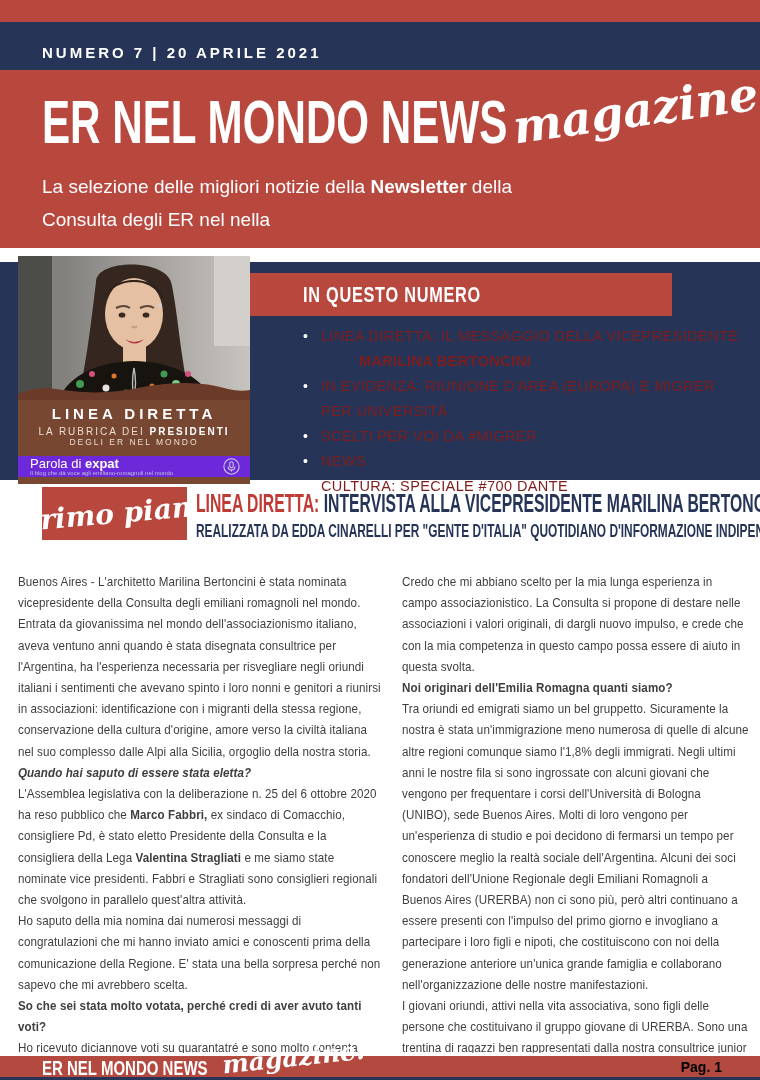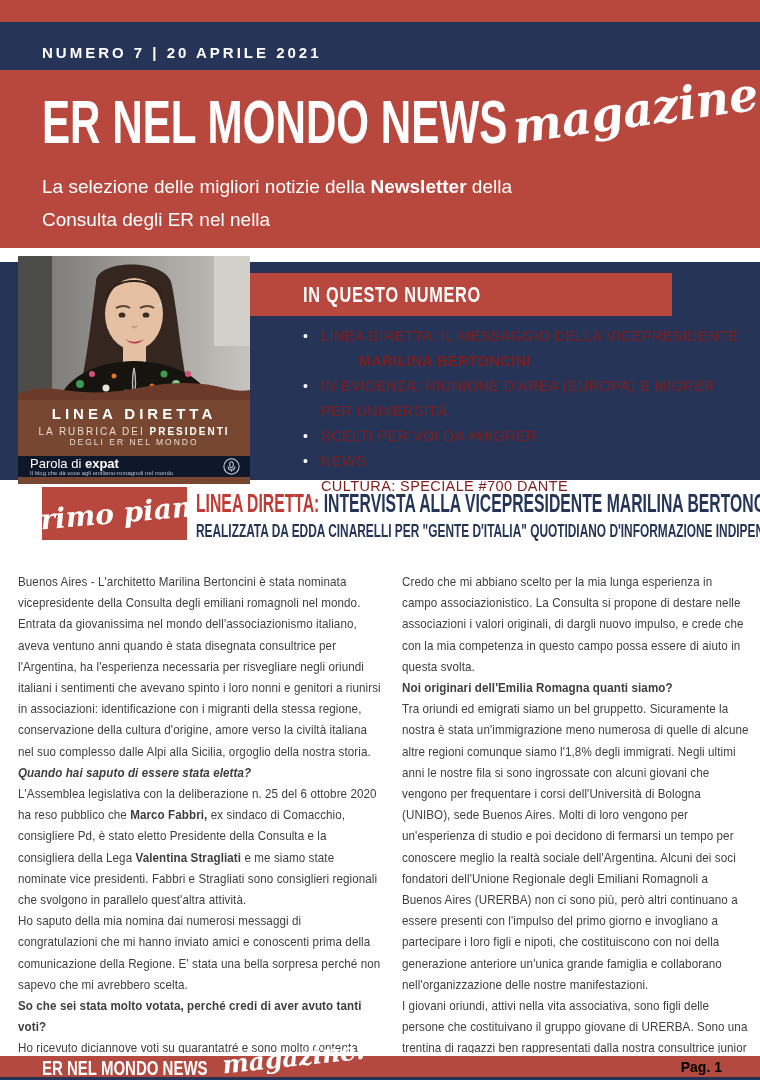--- a/index.html
+++ b/index.html
@@ -28,21 +28,21 @@
   .toc-list li .l2 { font-weight:bold; padding-left:6px;margin-left:32px; }
 
   
   .photo-card { position:absolute; left:18px; top:256px; width:232px; height:228px; }
   .photo-img { position:absolute; left:0; top:0; width:232px; height:144px; display:block; }
   .photo-caption { position:absolute; left:0; top:144px; width:232px; height:56px; background:#784731; text-align:center; color:#ffffff; }
   .cap-title { font-size:15px; font-weight:bold; letter-spacing:4px; margin-top:5px; }
   .cap-sub { font-size:10px; letter-spacing:2px; color:#ecdcd2; margin-top:4px; }
   .cap-sub b { color:#ffffff; }
   .cap-sub2 { font-size:8.5px; letter-spacing:2px; color:#ecdcd2; margin-top:0; }
-  .photo-brand { position:absolute; left:0; top:200px; width:232px; height:21px; background:#0f172a; color:#ffffff; padding:1px 8px 0 12px; }
+  .photo-brand { position:absolute; left:0; top:200px; width:232px; height:21px; background:#6d28d9; color:#ffffff; padding:1px 8px 0 12px; }
   .brand-line { font-size:13px; line-height:13px; font-weight:300; }
   .brand-line b { font-weight:800; }
   .brand-tag { font-size:6px; color:#b9c2d4; line-height:7px; }
   .brand-mic { position:absolute; right:10px; top:2px; }
   .photo-bottom-strip { position:absolute; left:0; top:221px; width:232px; height:7px; background:#784731; }
 
   
   .kicker { position:absolute; left:42px; top:487px; width:145px; height:53px; background:#b8473e; display:flex; align-items:center; justify-content:center; }
   .kicker span { color:#ffffff; font-family:"DejaVu Serif", serif; font-style:italic; font-weight:bold; font-size:28px; transform:rotate(-5deg); white-space:nowrap; }
   .headline { position:absolute; left:196px; top:489px; width:560px; }

